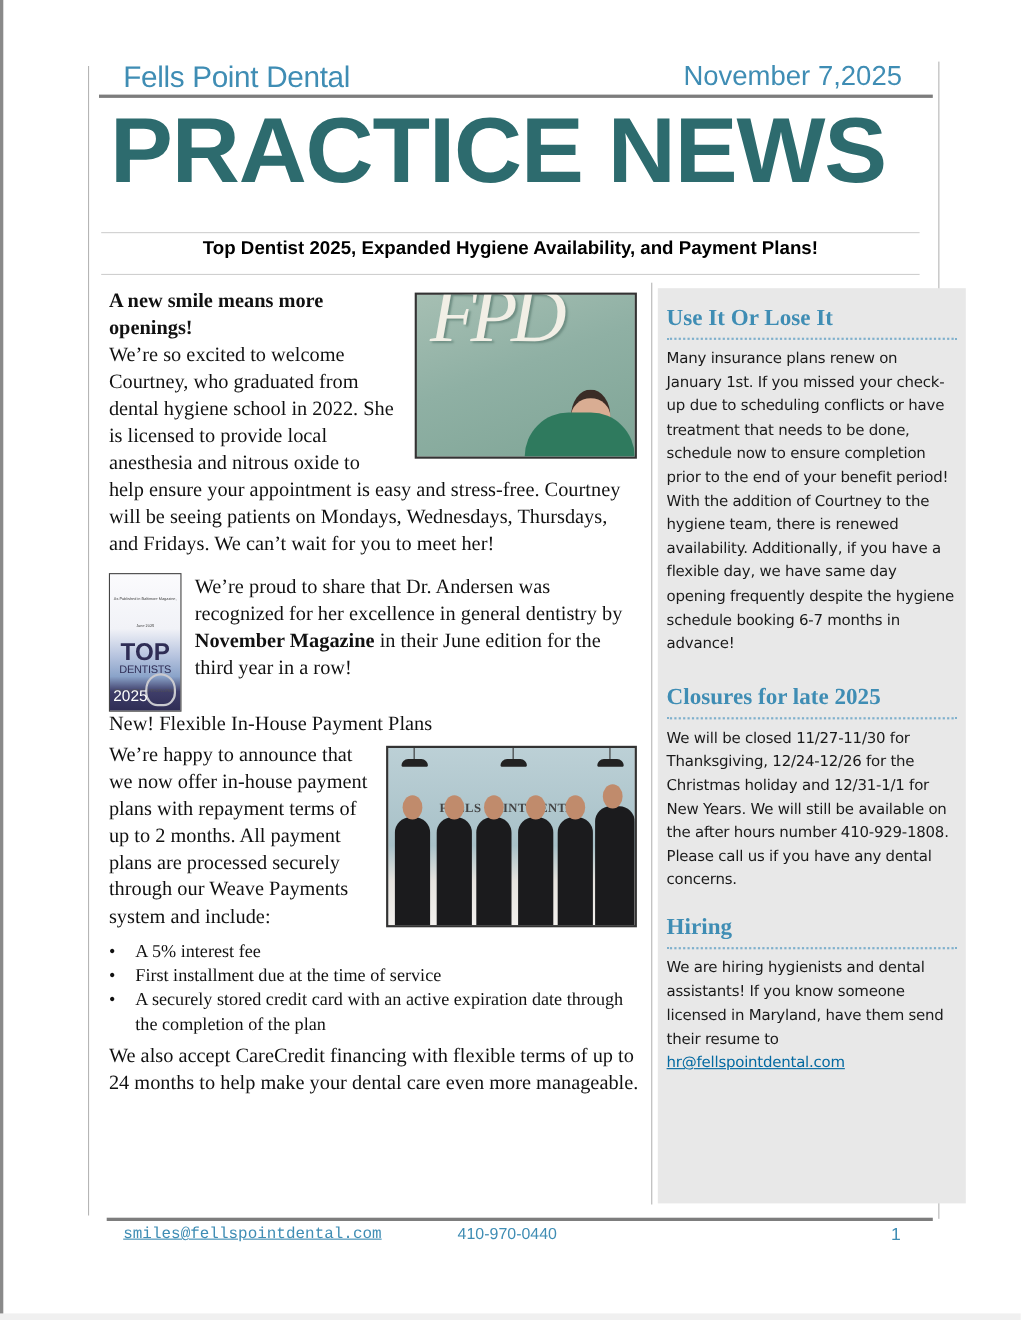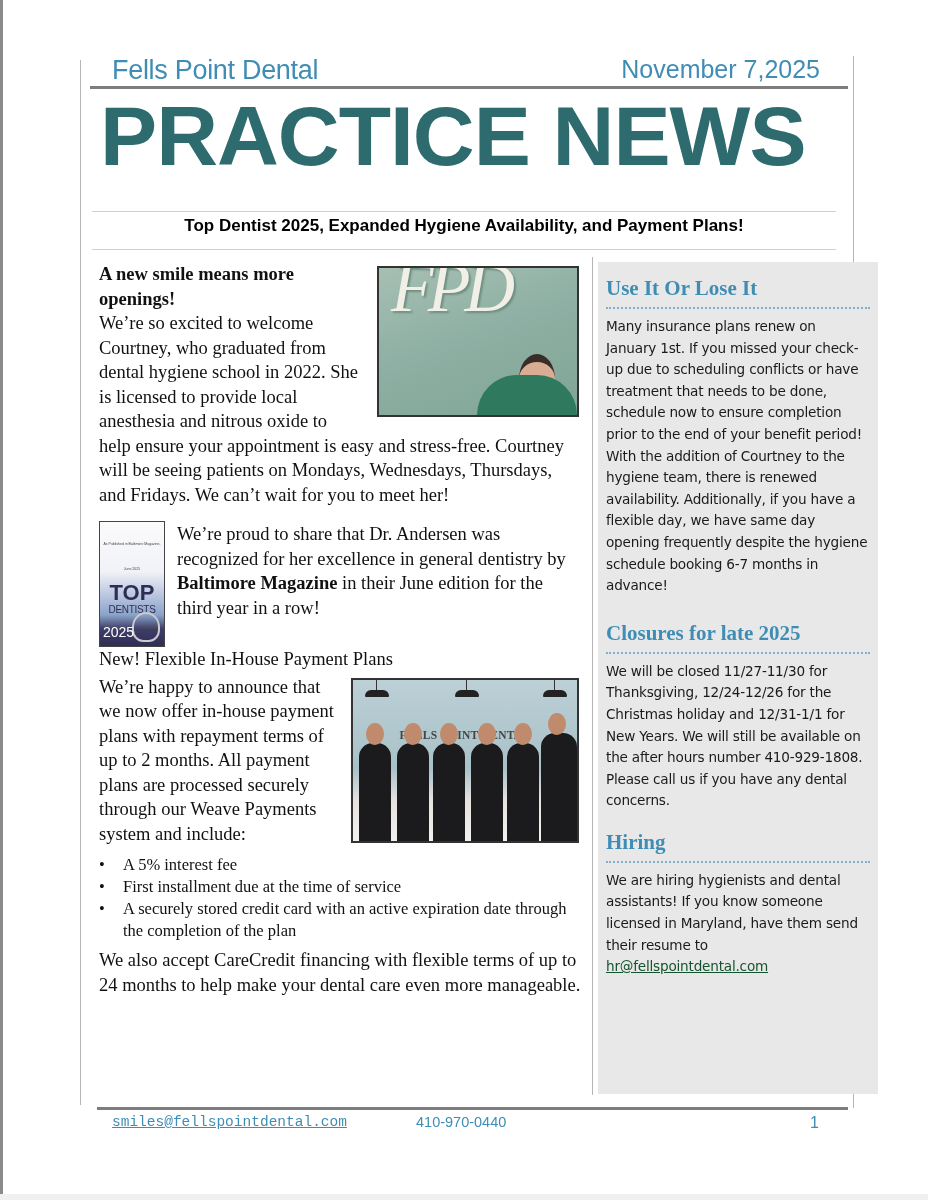--- a/index.html
+++ b/index.html
@@ -54,21 +54,21 @@
 
   ul { margin:8px 0 0 0; padding:0; list-style:none; font-size:16.5px; line-height:22px; }
   ul li { position:relative; padding-left:24px; }
   ul li::before { content:"•"; position:absolute; left:0; }
   .care { margin-top:6px; }
 
   .sidebar { position:absolute; left:598px; top:262px; width:280px; height:832px; background:#e8e8e8; }
   .sb-section { padding:0 8px 0 8px; }
   .sb-h { font-family:"Liberation Serif", serif; font-weight:bold; font-size:21px; color:#3f8db4; margin:14px 0 0 0; padding-bottom:6px; border-bottom:2px dotted #7fb0cc; }
   .sb-p { font-family:"DejaVu Sans", sans-serif; font-size:13.6px; line-height:21.6px; color:#1a1a1a; margin-top:7px; letter-spacing:-0.2px; }
-  .sb-link { text-decoration:underline; color:#14532d; }
+  .sb-link { text-decoration:underline; color:#0369a1; }
 
   .bottom-rule { position:absolute; left:97px; top:1107px; width:751px; height:3px; background:#7d7d7d; }
   .footer { position:absolute; top:1114px; font-family:"Liberation Sans", sans-serif; font-size:14.5px; color:#3f8db4; }
   .f-email { left:112px; text-decoration:underline;font-family:Liberation Mono, monospace; }
   .f-phone { left:416px; }
   .f-page { left:810px; font-size:16px; }
 </style>
 </head>
 <body>
 
@@ -97,21 +97,21 @@
 
   <div class="award-row">
     <div class="badge">
       <div class="tiny">As Published in Baltimore Magazine, June 2025</div>
       <div class="top">TOP</div>
       <div class="dent">DENTISTS</div>
       <div class="rec">RECOGNIZED FOR EXCELLENCE</div>
       <div class="emblem"></div>
       <div class="year">2025</div>
     </div>
-    <p class="award-text"><span>We’re proud to share that Dr. Andersen was recognized for her excellence in general dentistry by </span><b>Baltimore Magazine</b><span> in their June edition for the third year in a row!</span></p>
+    <p class="award-text"><span>We’re proud to share that Dr. Andersen was recognized for her excellence in general dentistry by </span><b>November Magazine</b><span> in their June edition for the third year in a row!</span></p>
   </div>
 
   <p class="h-bold h-pay">New! Flexible In-House Payment Plans</p>
   <div class="photo2">
     <div class="lamp" style="left:12px"></div>
     <div class="lamp" style="left:102px"></div>
     <div class="lamp" style="left:190px"></div>
     <div class="sign">FELLS POINT DENTAL</div>
     <div class="person" style="left:6px"></div>
     <div class="person" style="left:44px"></div>

